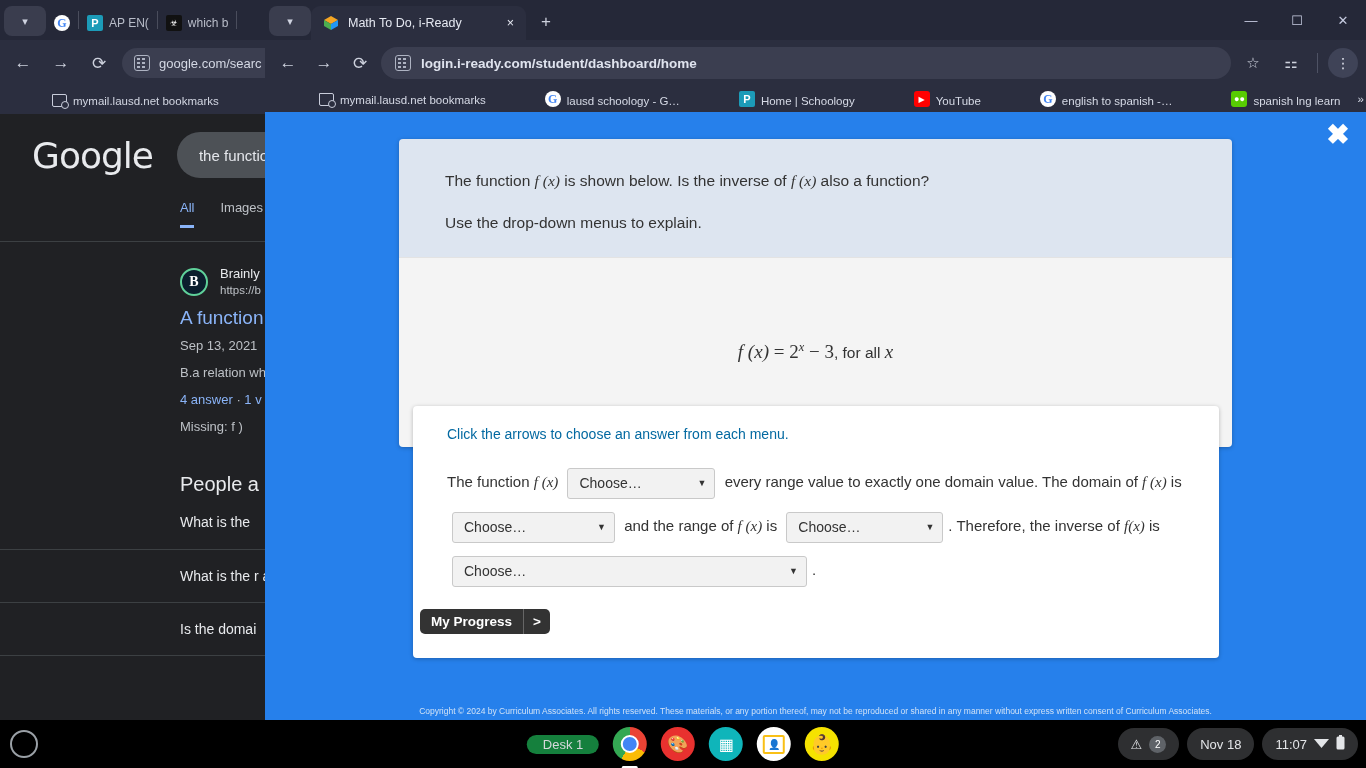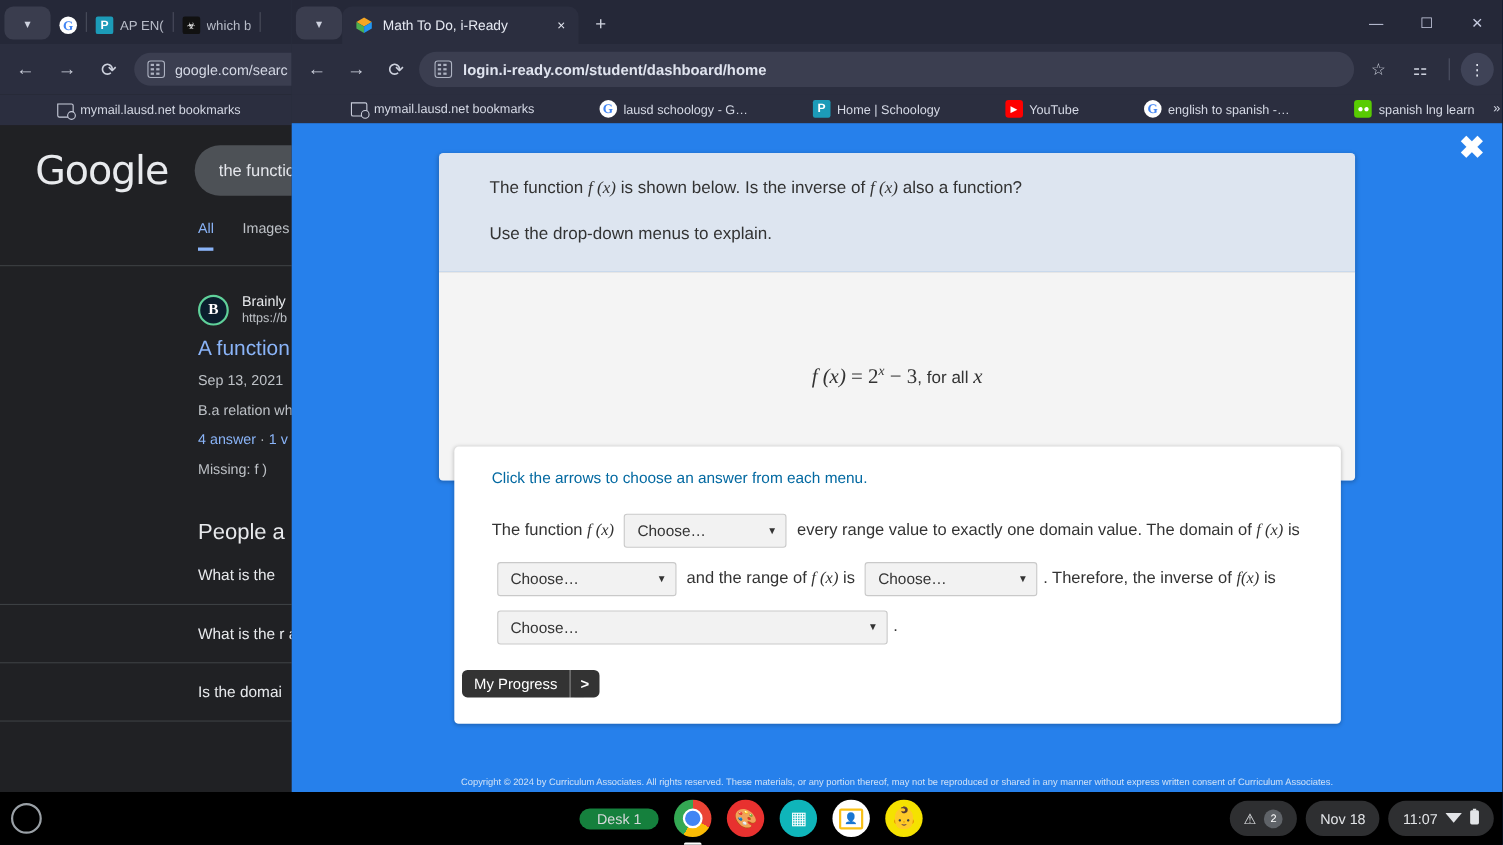--- a/index.html
+++ b/index.html
@@ -125,21 +125,21 @@
 
   
   .iready { position: relative; height: calc(720px - 40px - 46px - 26px);
     background: #2680eb; overflow: hidden; }
   .close-x { position: absolute; right: 12px; top: 7px; width: 32px; height: 32px;
     color: #fff; font-size: 28px; font-weight: bold; display: flex;
     align-items: center; justify-content: center; line-height: 1; }
   .q-card { position: absolute; left: 134px; top: 27px; width: 833px;
     border-radius: 4px; overflow: hidden; box-shadow: 0 1px 4px rgba(0,0,0,.25); }
   .q-head { background: #dde5f0; padding: 20px 46px 22px 46px; }
-  .q-line { color: #333; font-size: 15.5px; line-height: 1.5; }
+  .q-line { color: #333; font-size: 15.5px; line-height: 1.5; margin-top: 10px; }
   .q-line + .q-line { margin-top: 19px; }
   .q-body { background: #f4f4f4; height: 190px; display: flex;
     align-items: center; justify-content: center; border-top: 1px solid #e3e3e3; }
   .formula { font-size: 19px; color: #333; }
   .mth { font-family: "Liberation Serif", serif; font-style: italic; }
   .mth-up { font-family: "Liberation Serif", serif; font-style: normal; }
 
   .a-card { position: absolute; left: 148px; top: 294px; width: 806px;
     background: #fff; border-radius: 4px; padding: 20px 34px 16px 34px;
     box-shadow: 0 1px 4px rgba(0,0,0,.25); }
@@ -149,21 +149,21 @@
     display: inline-flex; align-items: center; justify-content: space-between;
     background: #f2f2f2; border: 1px solid #c9c9c9; border-radius: 3px;
     height: 31px; padding: 0 8px 0 11px; font-size: 14px; color: #333;
     vertical-align: middle; margin: 0 5px;
   }
   .ddown .caret { font-size: 9px; color: #333; margin-left: 14px; }
   .dd1 { width: 148px; } .dd2 { width: 163px; } .dd3 { width: 157px; } .dd4 { width: 355px; }
   .a-tools { display: flex; gap: 30px; align-items: center; margin-top: 22px; padding-left: 22px; }
   .tool-btn { color: #c4c4c4; font-size: 22px; }
   .progress-wrap { position: absolute; left: 155px; top: 497px; display: flex; }
-  .progress-pill { background: #333; color: #fff; font-size: 13.5px; font-weight: normal;
+  .progress-pill { background: #333; color: #fff; font-size: 13.5px; font-weight: bold;
     padding: 5px 11px; border-radius: 5px 0 0 5px; }
   .progress-arrow { background: #333; color: #fff; font-size: 13.5px; font-weight: bold;
     padding: 5px 9px; border-radius: 0 5px 5px 0; border-left: 1px solid #666; }
   .copyright { position: absolute; left: 0; right: 0; bottom: 4px; text-align: center;
     color: #cfe1f7; font-size: 8.5px; }
 
   
   .shelf { position: absolute; left: 0; bottom: 0; width: 1366px; height: 48px;
     background: #000; display: flex; align-items: center; }
   .shelf-center { position: absolute; left: 50%; transform: translateX(-50%);

